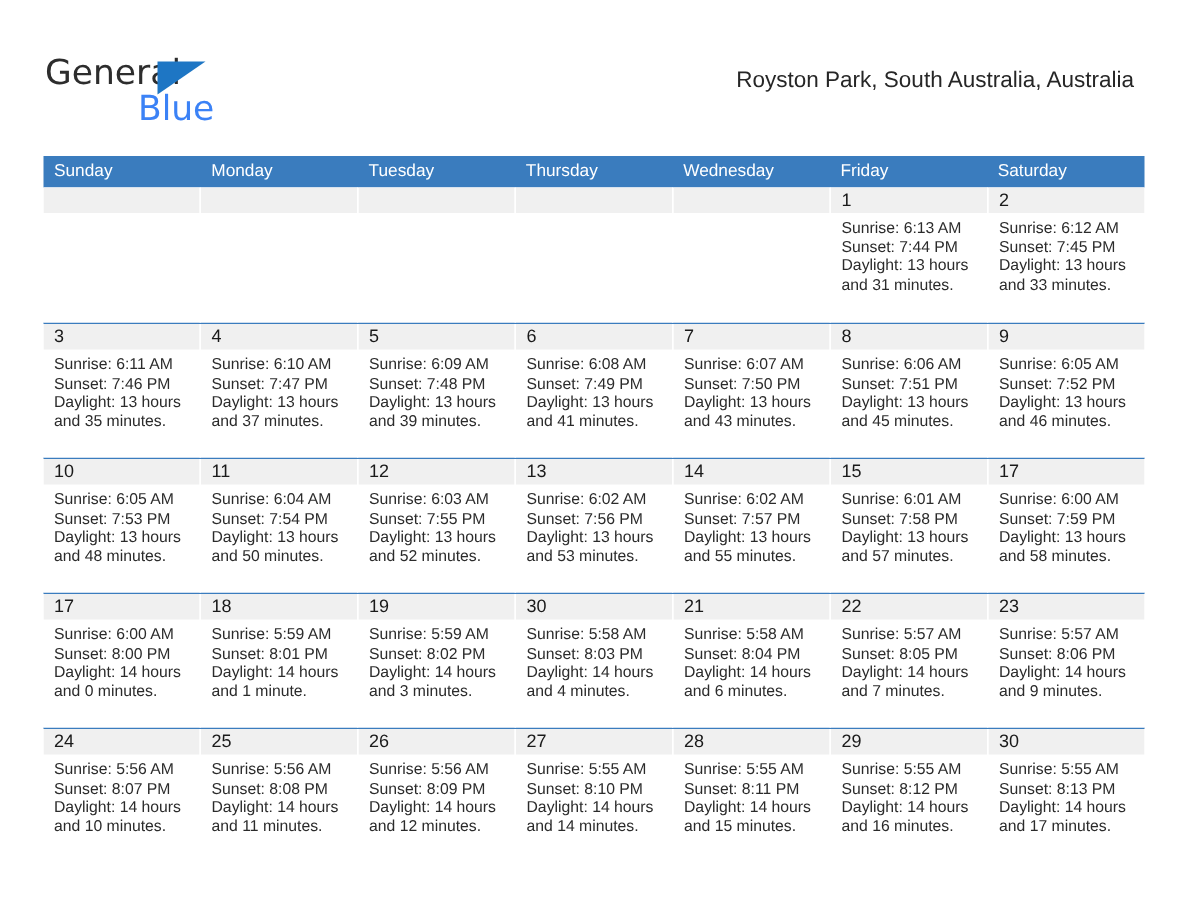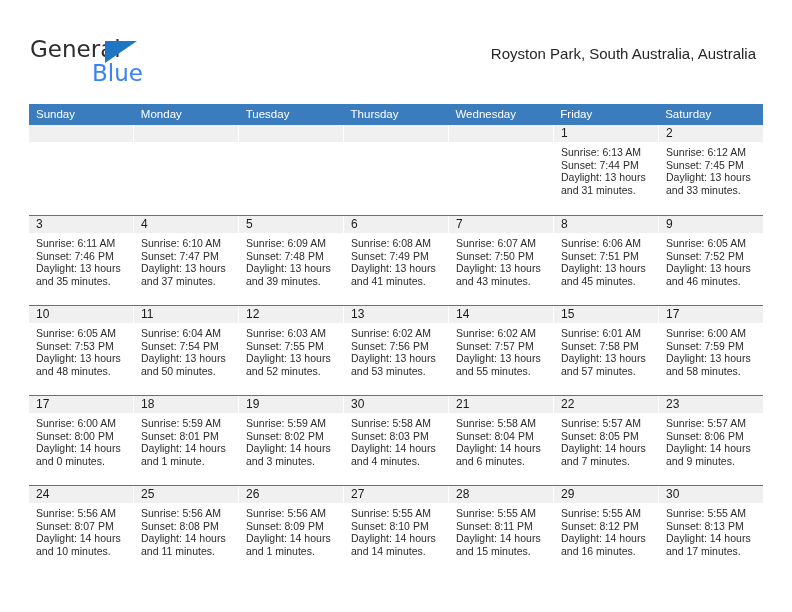--- a/index.html
+++ b/index.html
@@ -484,21 +484,21 @@
             </div>
           </div>
           <div class="day-cell">
             <div class="daynum-band">
               <span class="daynum">26</span>
             </div>
             <div class="cell-body">
               <div class="cell-line">Sunrise: 5:56 AM</div>
               <div class="cell-line">Sunset: 8:09 PM</div>
               <div class="cell-line">Daylight: 14 hours</div>
-              <div class="cell-line">and 1 minutes.</div>
+              <div class="cell-line">and 12 minutes.</div>
             </div>
           </div>
           <div class="day-cell">
             <div class="daynum-band">
               <span class="daynum">27</span>
             </div>
             <div class="cell-body">
               <div class="cell-line">Sunrise: 5:55 AM</div>
               <div class="cell-line">Sunset: 8:10 PM</div>
               <div class="cell-line">Daylight: 14 hours</div>

